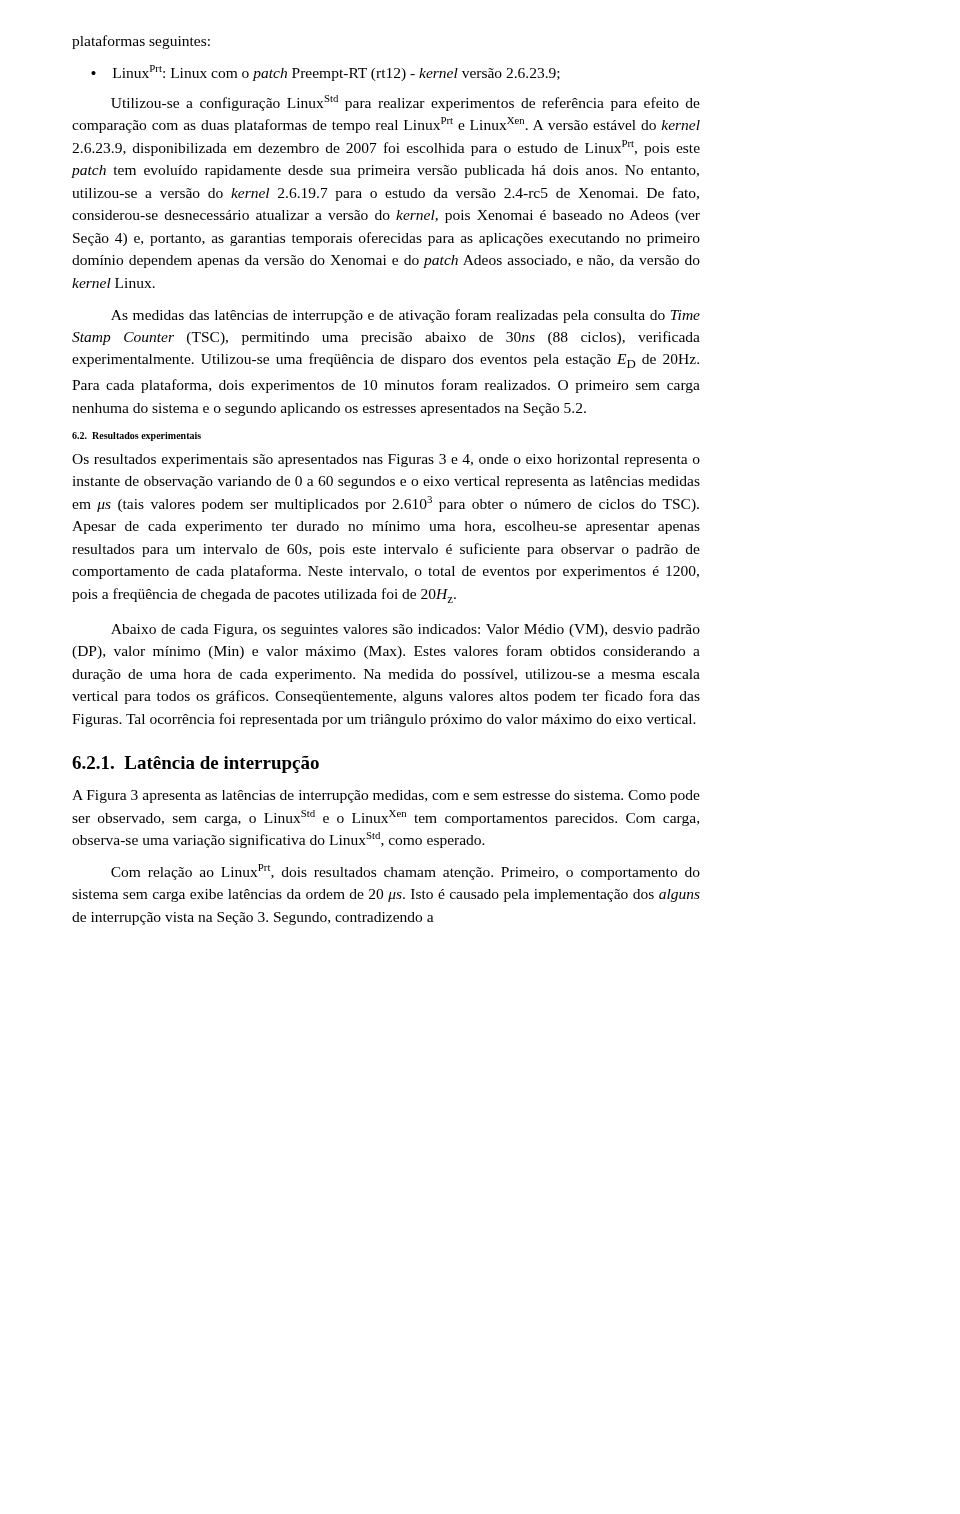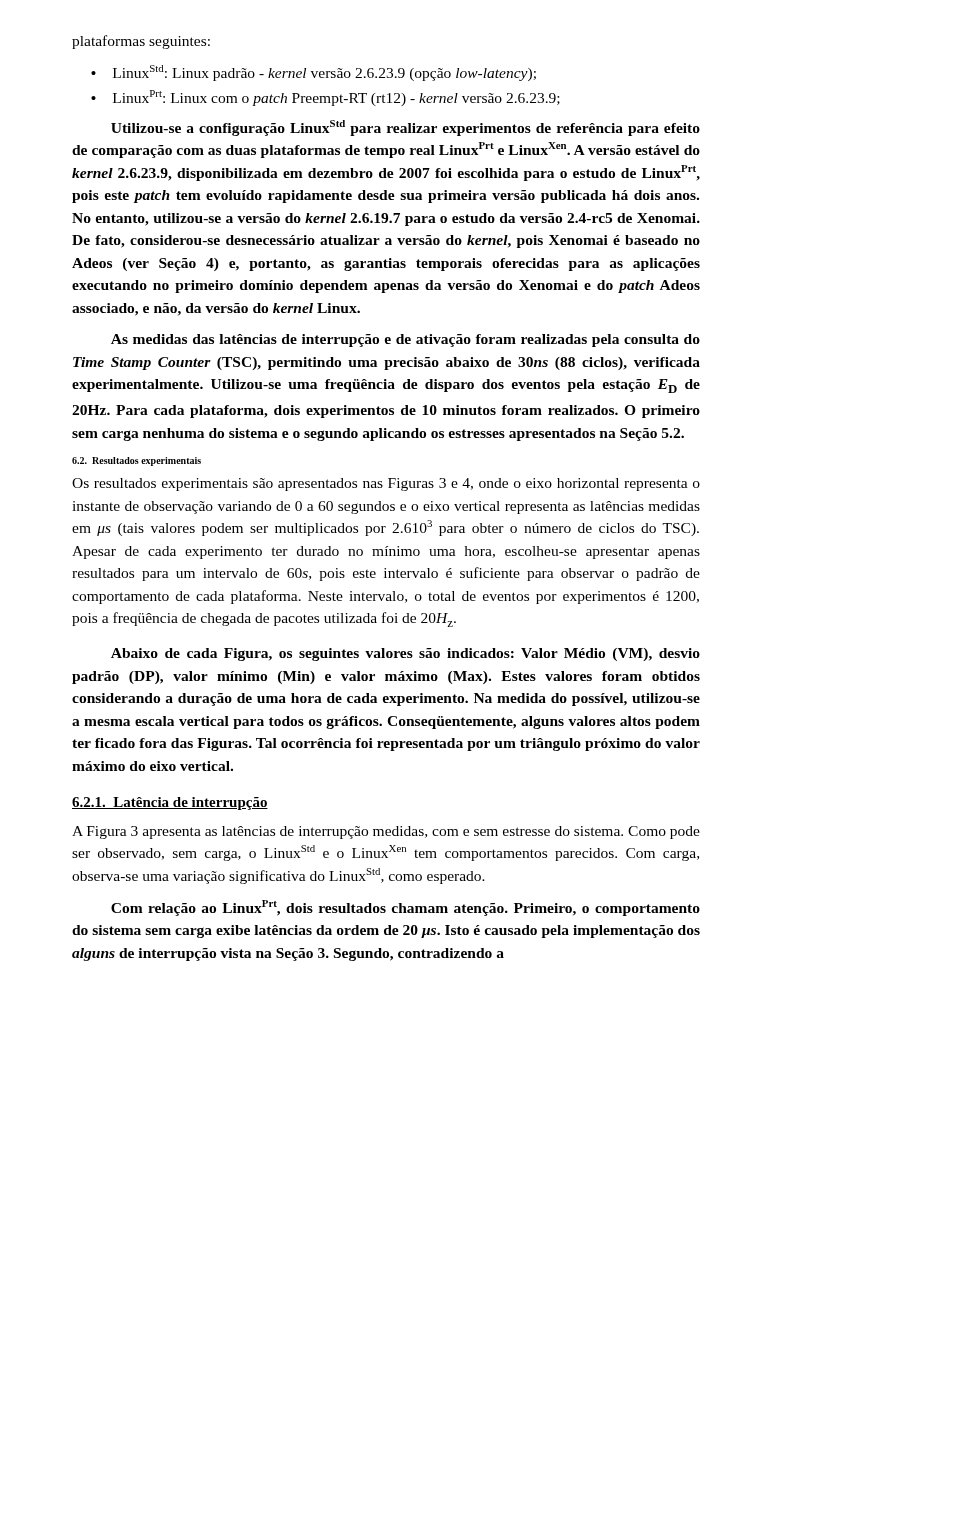--- a/index.html
+++ b/index.html
@@ -19,34 +19,32 @@
       min-height: 1514px;
       padding: 30px 72px 40px 72px;
       background: #ffffff;
     }
     p {
       margin-bottom: 0.6em;
       text-align: justify;
     }
     .indent {
       text-indent: 2.5em;
-      font-weight: bold;
     }
     .section-heading {
       font-weight: bold;
       font-size: 10px;
       margin-top: 1em;
       margin-bottom: 0.4em;
     }
     .subsection-heading {
       font-weight: bold;
-      font-size: 15px;
+      font-size: 19px;
       margin-top: 1em;
       margin-bottom: 0.4em;
-      text-decoration: underline;
     }
     sup {
       font-size: 0.7em;
       vertical-align: super;
       line-height: 0;
     }
     em, i {
       font-style: italic;
     }
     .bullet-list {
@@ -70,23 +68,20 @@
     }
   </style>
 </head>
 <body>
 
 <div class="page">
 
   <p class="no-indent">plataformas seguintes:</p>
 
   <ul class="bullet-list">
-    <li>
-      Linux<sup>Std</sup>: Linux padrão - <em>kernel</em> versão 2.6.23.9 (opção <em>low-latency</em>);
-    </li>
     <li>
       Linux<sup>Prt</sup>: Linux com o <em>patch</em> Preempt-RT (rt12) - <em>kernel</em> versão 2.6.23.9;
     </li>
   </ul>
 
   <p class="indent">
     Utilizou-se a configuração Linux<sup>Std</sup> para realizar experimentos de referência para efeito de comparação com as duas plataformas de tempo real Linux<sup>Prt</sup> e Linux<sup>Xen</sup>. A versão estável do <em>kernel</em> 2.6.23.9, disponibilizada em dezembro de 2007 foi escolhida para o estudo de Linux<sup>Prt</sup>, pois este <em>patch</em> tem evoluído rapidamente desde sua primeira versão publicada há dois anos. No entanto, utilizou-se a versão do <em>kernel</em> 2.6.19.7 para o estudo da versão 2.4-rc5 de Xenomai. De fato, considerou-se desnecessário atualizar a versão do <em>kernel</em>, pois Xenomai é baseado no Adeos (ver Seção 4) e, portanto, as garantias temporais oferecidas para as aplicações executando no primeiro domínio dependem apenas da versão do Xenomai e do <em>patch</em> Adeos associado, e não, da versão do <em>kernel</em> Linux.
   </p>
 
   <p class="indent">

